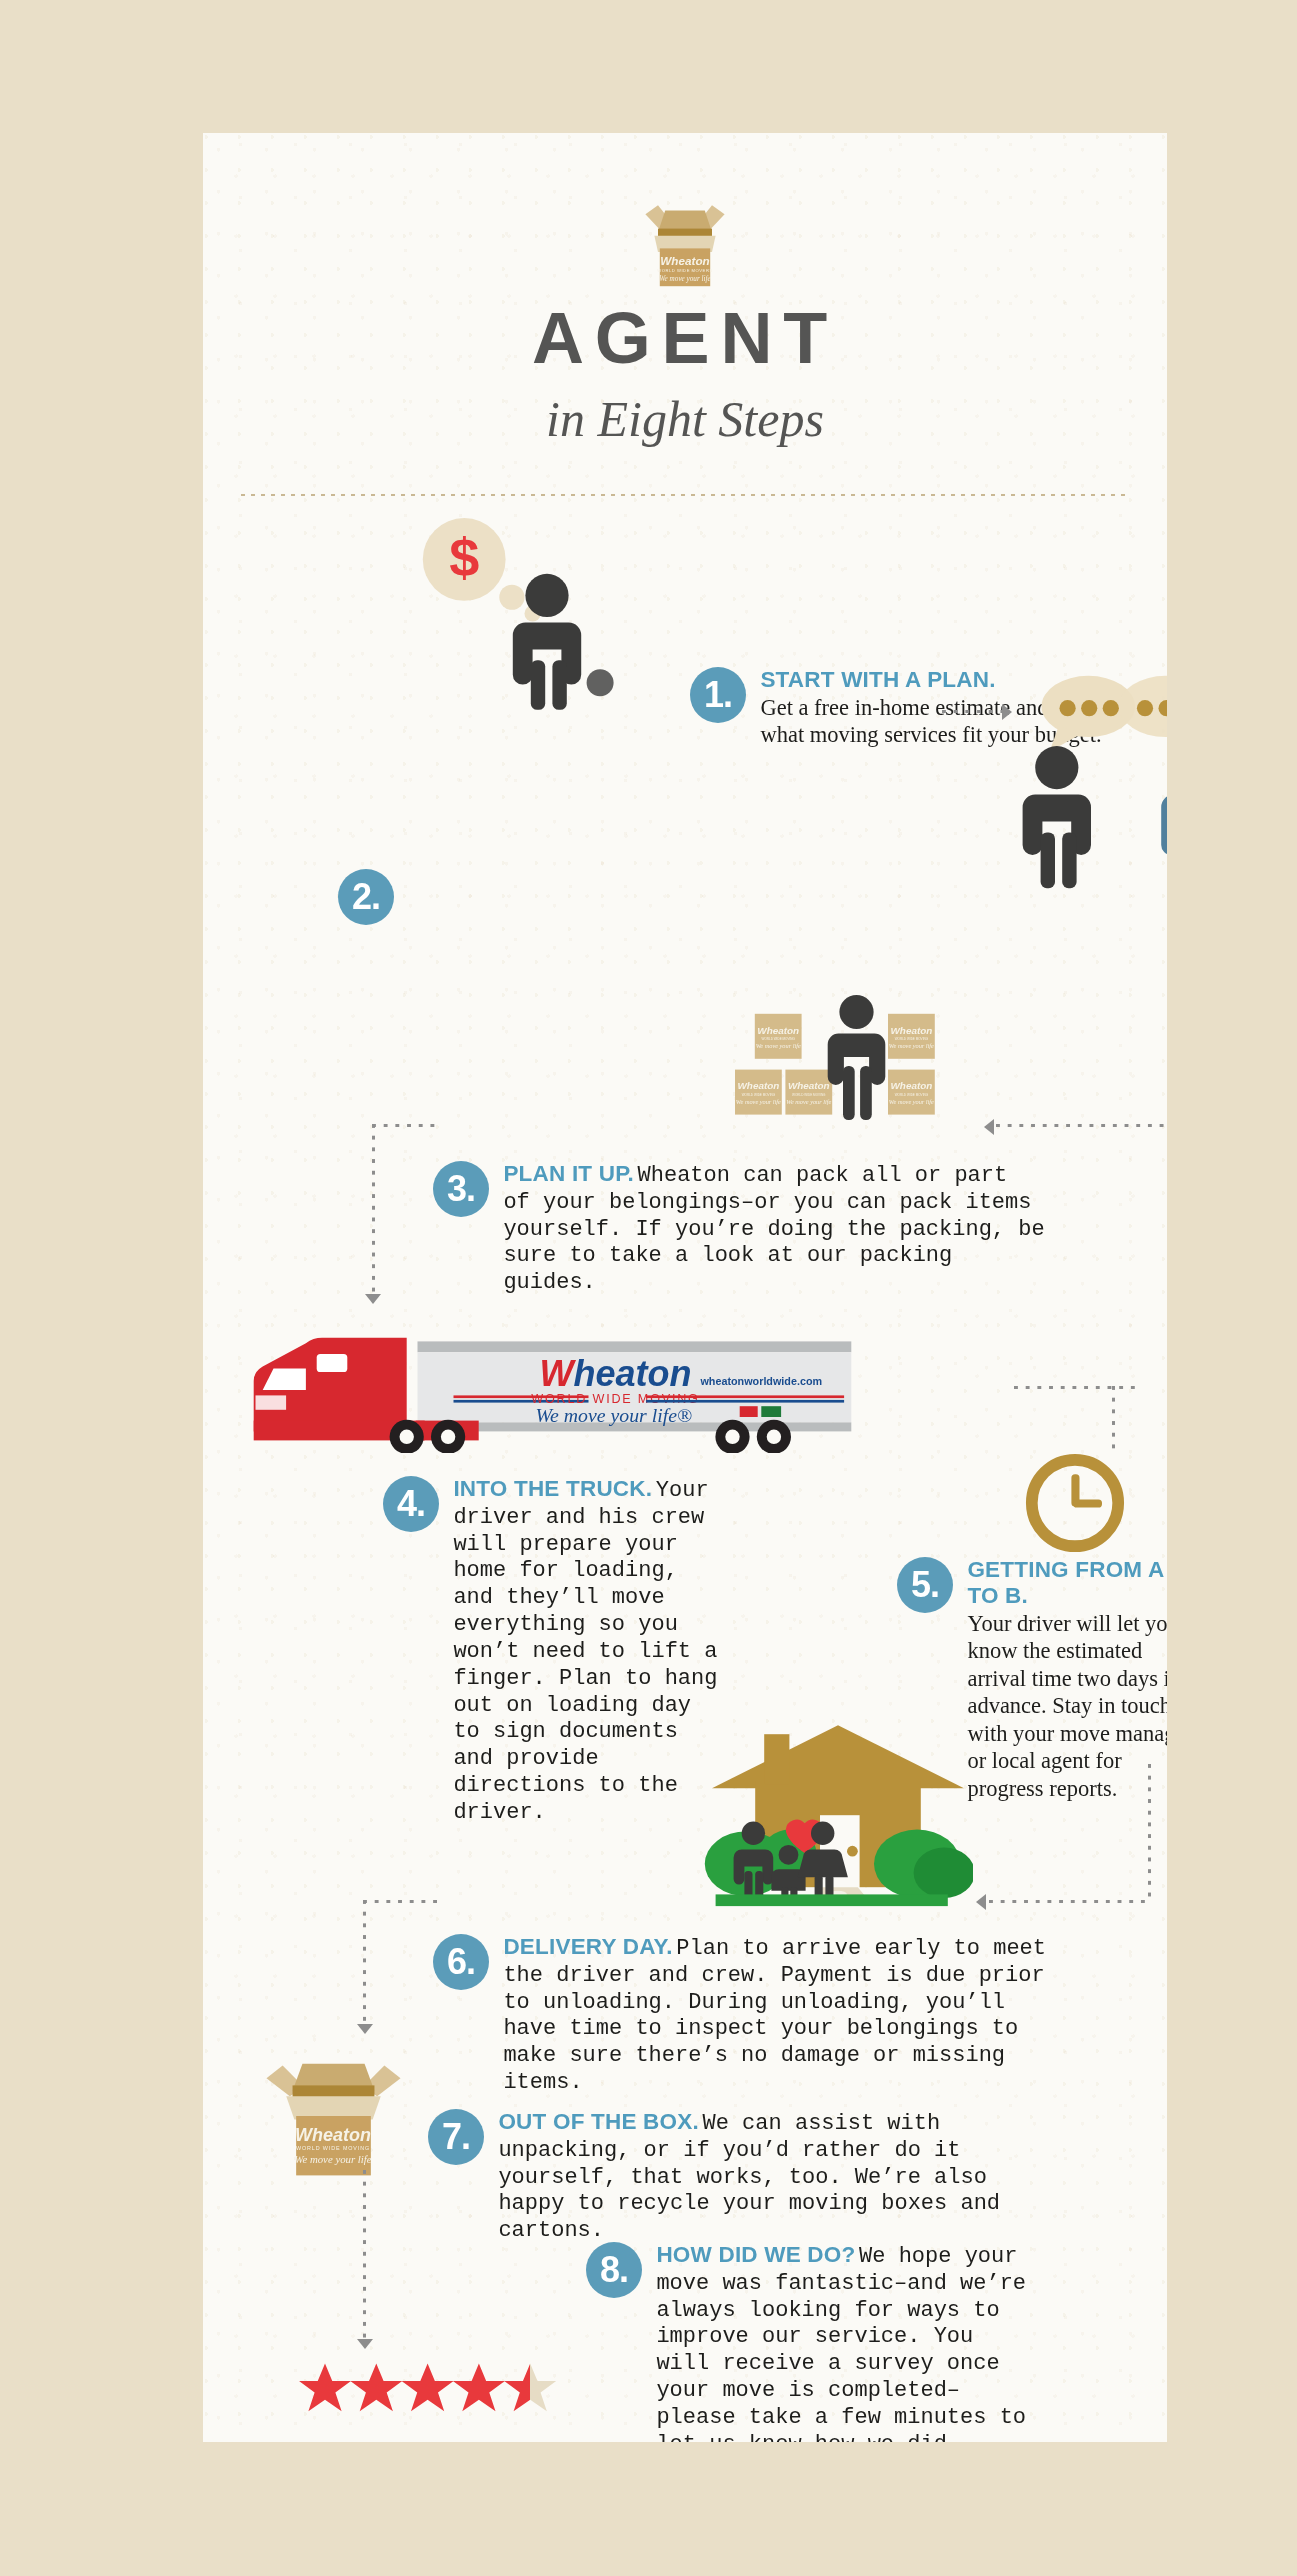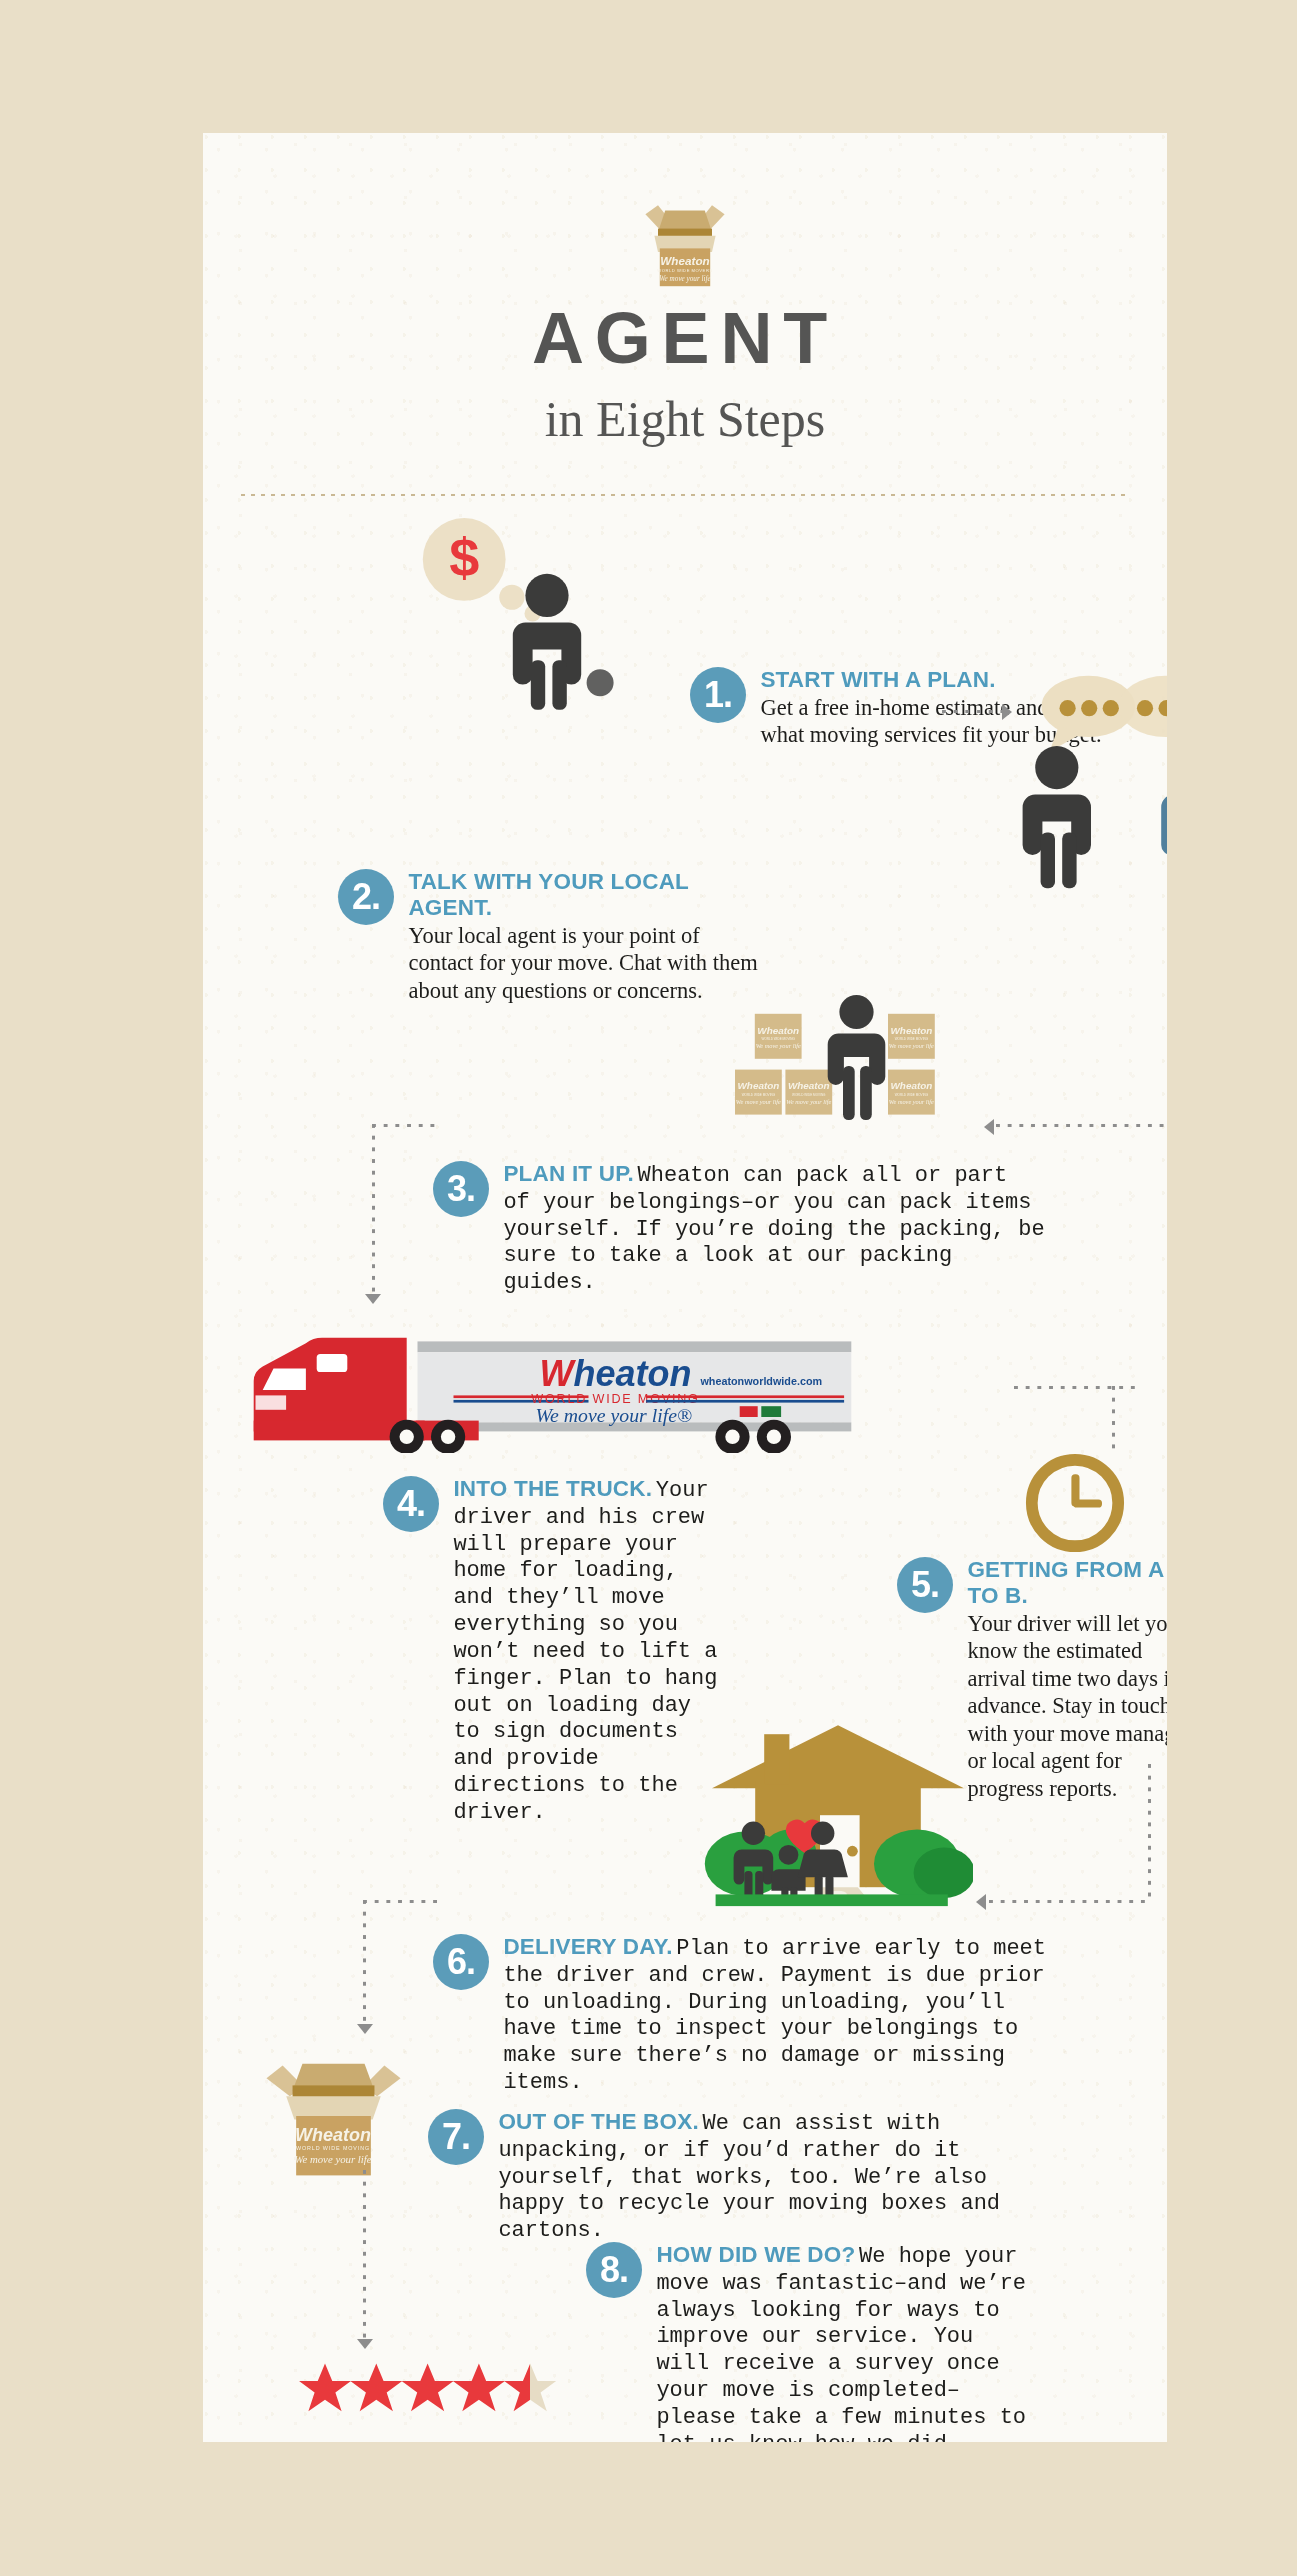--- a/index.html
+++ b/index.html
@@ -28,21 +28,21 @@
   .hdr-box{position:absolute;left:50%;top:56px;transform:translateX(-50%);}
   .title{
     position:absolute;left:0;right:0;top:169px;text-align:center;
     font-family:"Liberation Sans", sans-serif;
     font-weight:bold;font-size:72px;letter-spacing:10.8px;
     color:#555554;line-height:1;
   }
   .subtitle{
     position:absolute;left:0;right:0;top:261px;text-align:center;
     font-family:"Liberation Serif", serif;
-    font-size:50px;color:#555554;line-height:1;
+    font-style:italic;font-size:50px;color:#555554;line-height:1;
   }
   .rule{
     position:absolute;left:38px;right:38px;top:361px;height:1.8px;
     background-image:linear-gradient(to right,#c9b894 0 4.5px,transparent 4.5px 10px);
     background-size:10px 1.8px;background-repeat:repeat-x;
   }
 
   
   .step{position:absolute;display:flex;align-items:flex-start;}
   .badge{
@@ -144,24 +144,20 @@
       <path d="M172 134 h48 a14 14 0 0 1 14 14 v42 a11 11 0 0 1 -22 0 v-26 h-32 v26 a11 11 0 0 1 -22 0 v-42 a14 14 0 0 1 14 -14z" fill="#51809d"></path>
       <rect x="178" y="176" width="16" height="62" rx="7" fill="#51809d"></rect>
       <rect x="202" y="176" width="16" height="62" rx="7" fill="#51809d"></rect>
     </svg>
   </div>
   <div class="dotline dot-h" style="left:739px;top:577px;width:61px;"></div>
   <div class="arw arw-r" style="left:799px;top:571px;"></div>
 
   <div class="step" style="left:135px;top:736px;width:424px;">
     <div class="badge">2.</div>
-    <div class="stepbody">
-      <span class="sh">TALK WITH YOUR LOCAL AGENT.</span>
-      <span class="sp-block">Your local agent is your point of contact for your move. Chat with them about any questions or concerns.</span>
-    </div>
   </div>
 
   <div class="art" style="left:532px;top:861px;">
     <svg width="243" height="144" viewBox="0 0 270 160">
       <g font-family="Liberation Sans, sans-serif" fill="#f6f2e6">
         <rect x="22" y="22" width="52" height="50" fill="#d4bb8a"></rect>
         <text x="48" y="44" text-anchor="middle" font-style="italic" font-weight="bold" font-size="11">Wheaton</text>
         <text x="48" y="51" text-anchor="middle" font-size="3.4">WORLD WIDE MOVING</text>
         <text x="48" y="60" text-anchor="middle" font-family="Liberation Serif, serif" font-style="italic" font-size="7">We move your life</text>
 

